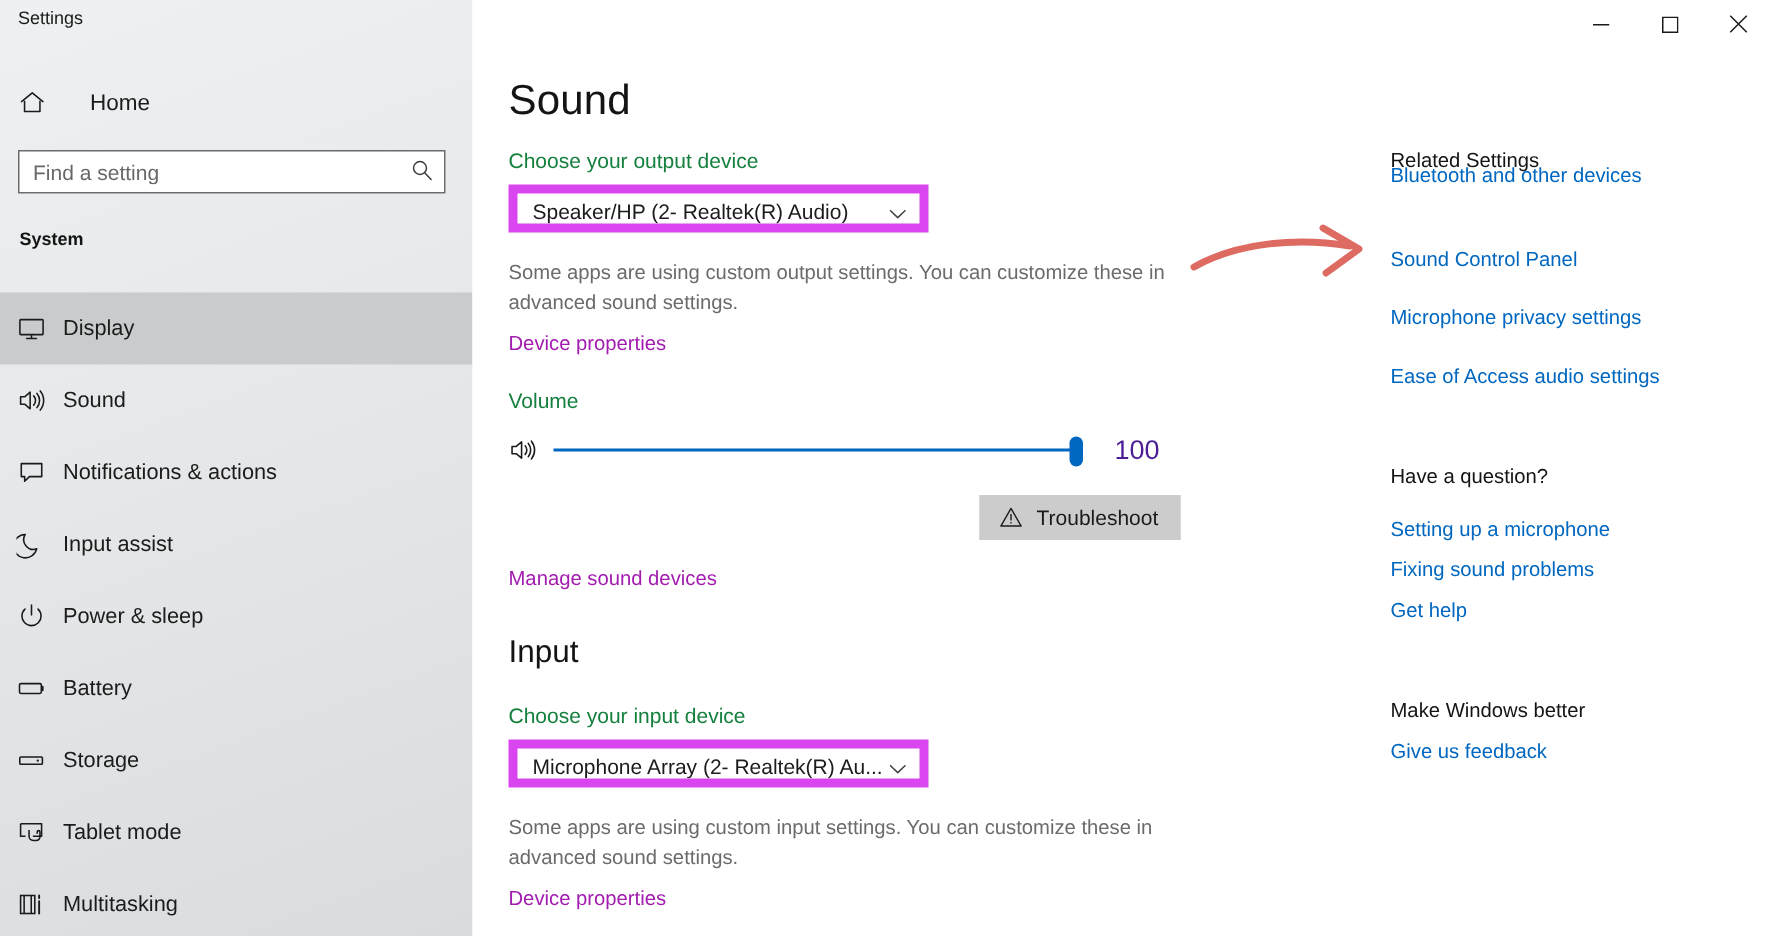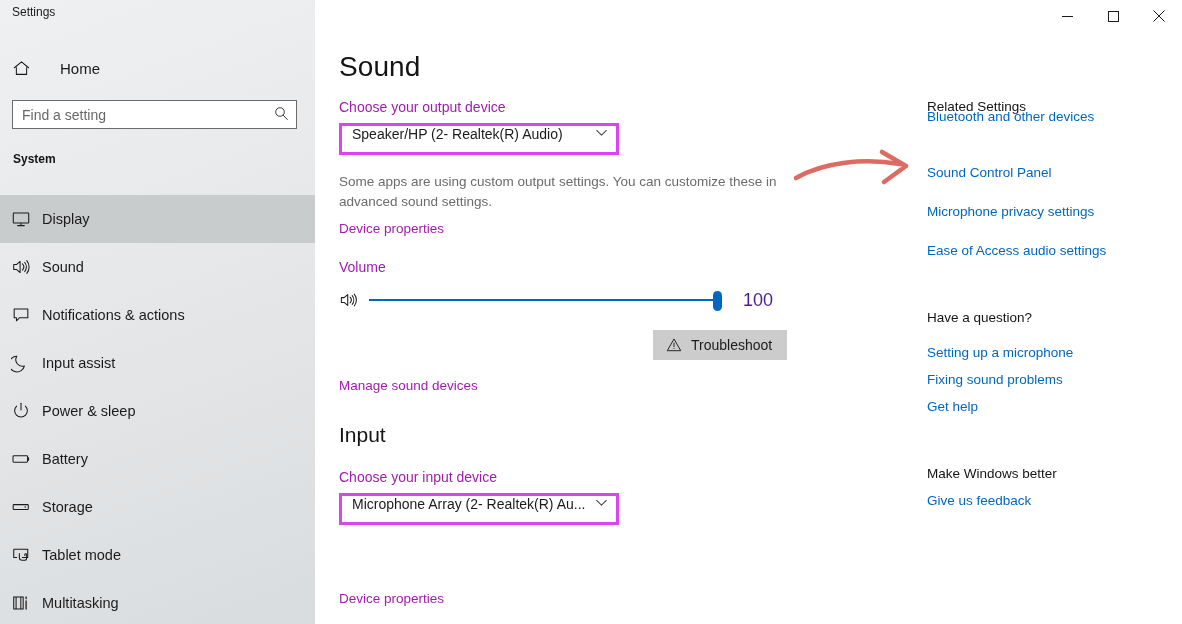--- a/index.html
+++ b/index.html
@@ -145,27 +145,27 @@
     color: #141414;
     letter-spacing: .1px;
   }
   .section-title {
     font-size: 21px;
     color: #141414;
     font-weight: normal;
   }
   .field-label {
     font-size: 14px;
-    color: #a21caf;
+    color: #15803d;
   }
   .combo {
     width: 280px; height: 32px;
-    border: 3px solid #d946ef;
+    border: 6px solid #d946ef;
     background: #ffffff;
-    display: flex; align-items: flex-start;
+    display: flex; align-items: flex-end;
     padding: 0 8px 0 10px;
     cursor: default;
   }
   .combo-text {
     flex: 1;
     font-size: 14px;
     color: #1b1b1b;
     white-space: nowrap; overflow: hidden;
   }
   .combo-arrow { color: #444; display: flex; align-items: center; }
@@ -471,20 +471,21 @@
 
     <div class="combo" style="position:absolute;left:24px;top:493px;">
       <span class="combo-text">Microphone Array (2- Realtek(R) Au...</span>
       <span class="combo-arrow">
         <svg width="13" height="13" viewBox="0 0 14 14">
             <path d="M1.8 4.8L7 9.8l5.2-5" fill="none" stroke="#444" stroke-width="1.1" stroke-linecap="round" stroke-linejoin="round"></path>
           </svg>
       </span>
     </div>
 
+    <div class="muted-text" style="position:absolute;left:24px;top:542px;width:450px;">Some apps are using custom input settings. You can customize these in advanced sound settings.</div>
 
     <a class="link" style="position:absolute;left:24px;top:591px;">Device properties</a>
 
     <aside id="rightpanel">
 
       <div class="rp-heading" style="position:absolute;left:0;top:99px;">Related Settings</div>
 
       <a class="rp-link" style="position:absolute;left:0;top:109px;">Bluetooth and other devices</a>
       <a class="rp-link" style="position:absolute;left:0;top:165px;">Sound Control Panel</a>
       <a class="rp-link" style="position:absolute;left:0;top:204px;">Microphone privacy settings</a>

